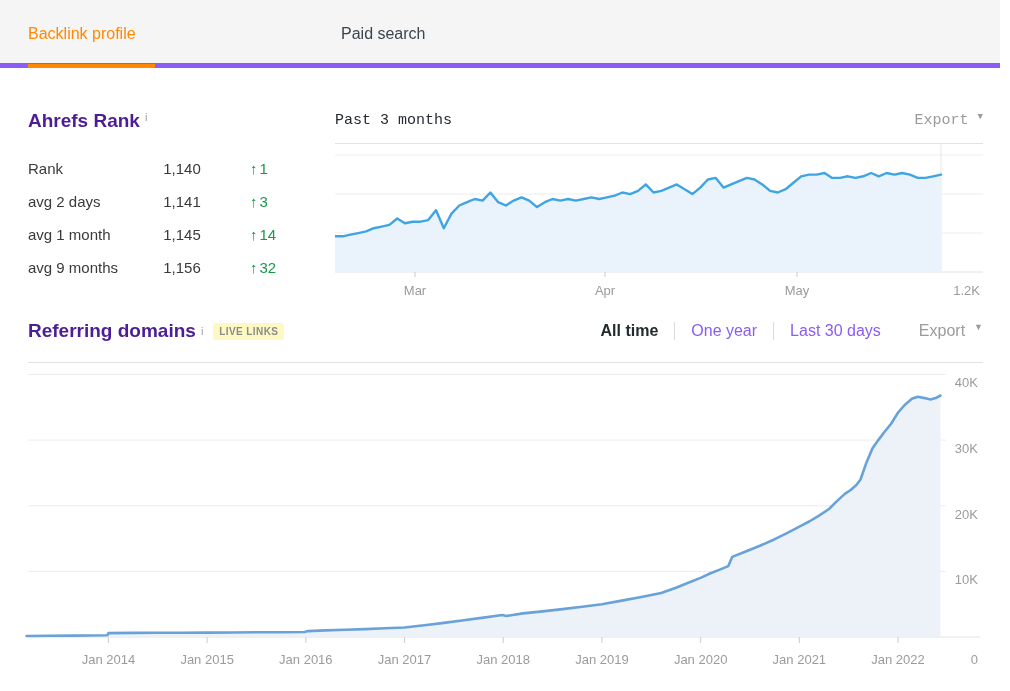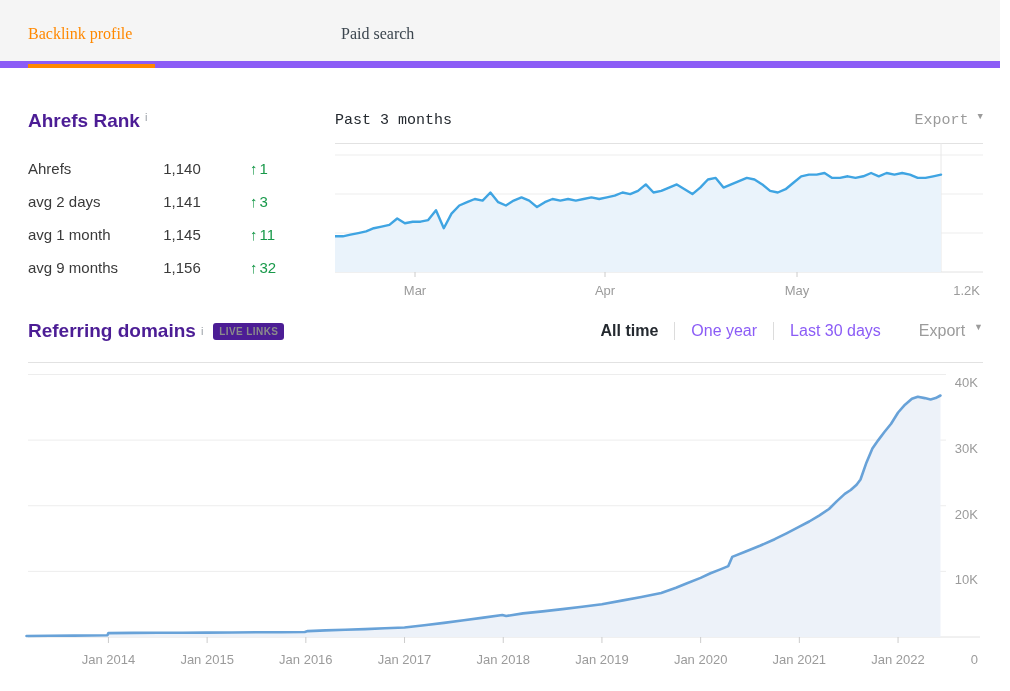--- a/index.html
+++ b/index.html
@@ -6,21 +6,21 @@
   html,body { background:#fff; }
   body { font-family:"Liberation Sans", sans-serif; color:#333; }
   #app {
     position:relative; width:1010px; height:691px;
     background:#fff; overflow:hidden;
   }
 
   
   .tabbar {
     position:absolute; left:0; top:0; width:1000px; height:68px;
-    background:#f5f5f5; border-bottom:7px solid #8b5cf6;font-family:Liberation Serif, serif;
+    background:#f5f5f5; border-bottom:5px solid #8b5cf6;
   }
   .tab {
     position:absolute; top:0; height:68px; line-height:68px;
     font-size:16px; color:#3b454e; cursor:pointer; white-space:nowrap;
   }
   .tab.active { color:#ff8800; }
   .tab-underline {
     position:absolute; left:28px; top:64px; width:127px; height:4px;
     background:#ff8800;
   }
@@ -52,21 +52,21 @@
     cursor:pointer; white-space:nowrap;
   }
   .export-btn .caret { font-size:9px; margin-left:9px; color:#9b9b9b; }
 
   
   .ref-head {
     position:absolute; left:28px; top:314px; width:955px; height:34px;
     display:flex; align-items:center;
   }
   .badge {
-    background:#4c1d95; color:#8b8b8b; font-size:10px; font-weight:bold;
+    background:#fef9c3; color:#8b8b8b; font-size:10px; font-weight:bold;
     letter-spacing:.4px; padding:3px 6px; border-radius:3px; margin-left:10px;
     white-space:nowrap; cursor:default;
   }
   .spacer { flex:1; }
   .filter { font-size:16px; white-space:nowrap; cursor:pointer; }
   .filter.active { color:#24292f; font-weight:bold; cursor:default; }
   .filter.link { color:#8b5cf6; }
   .pipe { width:1px; height:18px; background:#dcdcdc; margin:0 16px; }
   .ref-head .export-btn { margin-left:38px; font-size:16px; }
 
@@ -85,41 +85,41 @@
     <div class="tab active" style="left:28px">Backlink profile</div>
     <div class="tab" style="left:341px">Paid search</div>
     <div class="tab-underline"></div>
   </div>
 
   <div id="rank-title">
     <span class="h1">Ahrefs Rank</span><span class="sup-i">i</span>
   </div>
 
   <div class="rank-row" style="top:152px">
-    <span class="rank-label">Ahrefs</span>
+    <span class="rank-label">Rank</span>
     <span class="rank-value">1,140</span>
     <span class="rank-delta">
         <span class="arr">↑</span>
         <span>1</span>
       </span>
   </div>
   <div class="rank-row" style="top:185px">
     <span class="rank-label">avg 2 days</span>
     <span class="rank-value">1,141</span>
     <span class="rank-delta">
         <span class="arr">↑</span>
         <span>3</span>
       </span>
   </div>
   <div class="rank-row" style="top:218px">
     <span class="rank-label">avg 1 month</span>
     <span class="rank-value">1,145</span>
     <span class="rank-delta">
         <span class="arr">↑</span>
-        <span>11</span>
+        <span>14</span>
       </span>
   </div>
   <div class="rank-row" style="top:251px">
     <span class="rank-label">avg 9 months</span>
     <span class="rank-value">1,156</span>
     <span class="rank-delta">
         <span class="arr">↑</span>
         <span>32</span>
       </span>
   </div>

